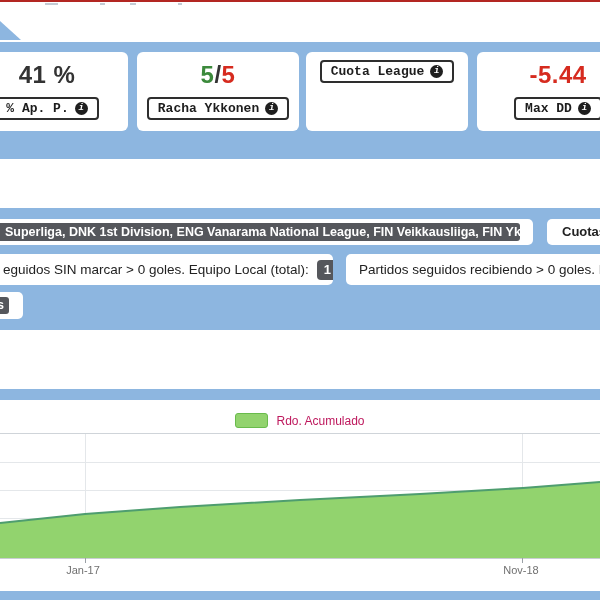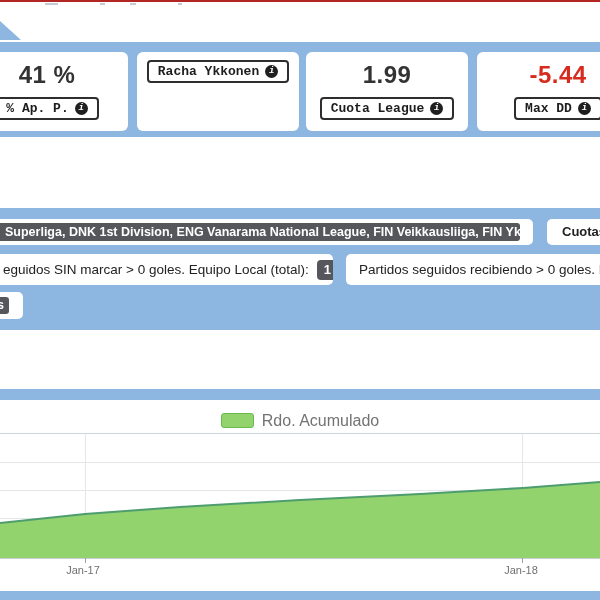--- a/index.html
+++ b/index.html
@@ -6,21 +6,21 @@
   #app{position:relative;width:600px;height:600px;overflow:hidden;background:#fff;
        font-family:"Liberation Sans","DejaVu Sans",sans-serif;}
 
   
   .topline{position:absolute;top:0;left:0;width:600px;height:2px;background:#b32622;}
   .tdash{position:absolute;top:3px;height:2px;background:#c3cbd4;}
   .tri{position:absolute;top:21px;left:0;}
 
   
   .band{position:absolute;left:0;width:600px;background:#8db6e0;}
-  .band1{top:42px;height:95px;}
+  .band1{top:42px;height:117px;}
   .card{position:absolute;top:10px;width:162px;height:79px;background:#fff;border-radius:6px;text-align:center;}
   .c1{left:-34px;}.c2{left:137px;}.c3{left:306px;}.c4{left:477px;}
   .val{margin-top:9px;font-size:24px;font-weight:700;color:#333;letter-spacing:.5px;}
   .val .g{color:#3c8a3c;}
   .val .r{color:#d62b1f;}
   .val.red{color:#d62b1f;}
   .cbtn{margin-top:8px;display:inline-flex;align-items:center;gap:6px;background:#fff;
         border:2px solid #2e2e2e;border-radius:4px;padding:2px 9px;font-size:13px;font-weight:700;
         color:#1d1d1d;font-family:Liberation Mono, monospace;cursor:pointer;}
   .info{display:inline-block;width:13px;height:13px;border-radius:50%;background:#1f1f1f;color:#fff;
@@ -43,21 +43,21 @@
 
   
   .strip{position:absolute;left:0;width:600px;background:#8db6e0;}
   .s1{top:389px;height:11px;}
   .s2{top:591px;height:9px;}
 
   
   .legend{position:absolute;top:413px;left:0;width:600px;height:15px;display:flex;
           justify-content:center;align-items:center;gap:8px;cursor:pointer;}
   .swatch{width:31px;height:13px;background:#92d36e;border:1px solid #69bb4c;border-radius:3px;}
-  .ltext{font-size:16px;color:#737373;}
+  .ltext{font-size:12px;color:#be185d;}
 
   
   .chart{position:absolute;top:433px;left:0;width:600px;height:124px;background:#fff;
          border-top:1px solid #cfd4d9;border-bottom:1px solid #c9ced3;}
   .gh{position:absolute;left:0;width:600px;height:1px;background:#e4e7ea;}
   .gv{position:absolute;top:0;bottom:0;width:1px;background:#e4e7ea;}
   .chart svg{position:absolute;top:0;left:0;}
   .tick{position:absolute;top:558px;width:1px;height:5px;background:#9aa0a6;}
   .xlab{position:absolute;top:564px;transform:translateX(-50%);font-size:11px;color:#707070;}
 </style>
@@ -77,27 +77,29 @@
 
   <div class="band band1">
     <div class="card c1">
       <div class="val">41 %</div>
       <button class="cbtn">
         <span>% Ap. P.</span>
         <span class="info">i</span>
       </button>
     </div>
     <div class="card c2">
+      <div class="val">
+        <span class="g">5</span><span>/</span><span class="r">5</span>
+      </div>
       <button class="cbtn">
         <span>Racha Ykkonen</span>
         <span class="info">i</span>
       </button>
     </div>
     <div class="card c3">
-      <div class="val">1.99</div>
       <button class="cbtn">
         <span>Cuota League</span>
         <span class="info">i</span>
       </button>
     </div>
     <div class="card c4">
       <div class="val red">-5.44</div>
       <button class="cbtn">
         <span>Max DD</span>
         <span class="info">i</span>
@@ -135,17 +137,17 @@
     <div class="gv" style="left:85px;"></div>
     <div class="gv" style="left:522px;"></div>
     <svg width="600" height="124">
       <polygon id="areaPoly" fill="#92d36e" points="0,89 85,80 180,73 300,66 420,60 523,54 600,48 600,124 0,124"></polygon>
       <polyline id="areaLine" fill="none" stroke="#4e9d6f" stroke-width="2" points="0,89 85,80 180,73 300,66 420,60 523,54 600,48"></polyline>
     </svg>
   </div>
   <div class="tick" style="left:85px;"></div>
   <div class="tick" style="left:522px;"></div>
   <span class="xlab" style="left:83px;">Jan-17</span>
-  <span class="xlab" style="left:521px;">Jan-18</span>
+  <span class="xlab" style="left:521px;">Nov-18</span>
 
   <div class="strip s2"></div>
 
 </div>
 
 </body></html>

